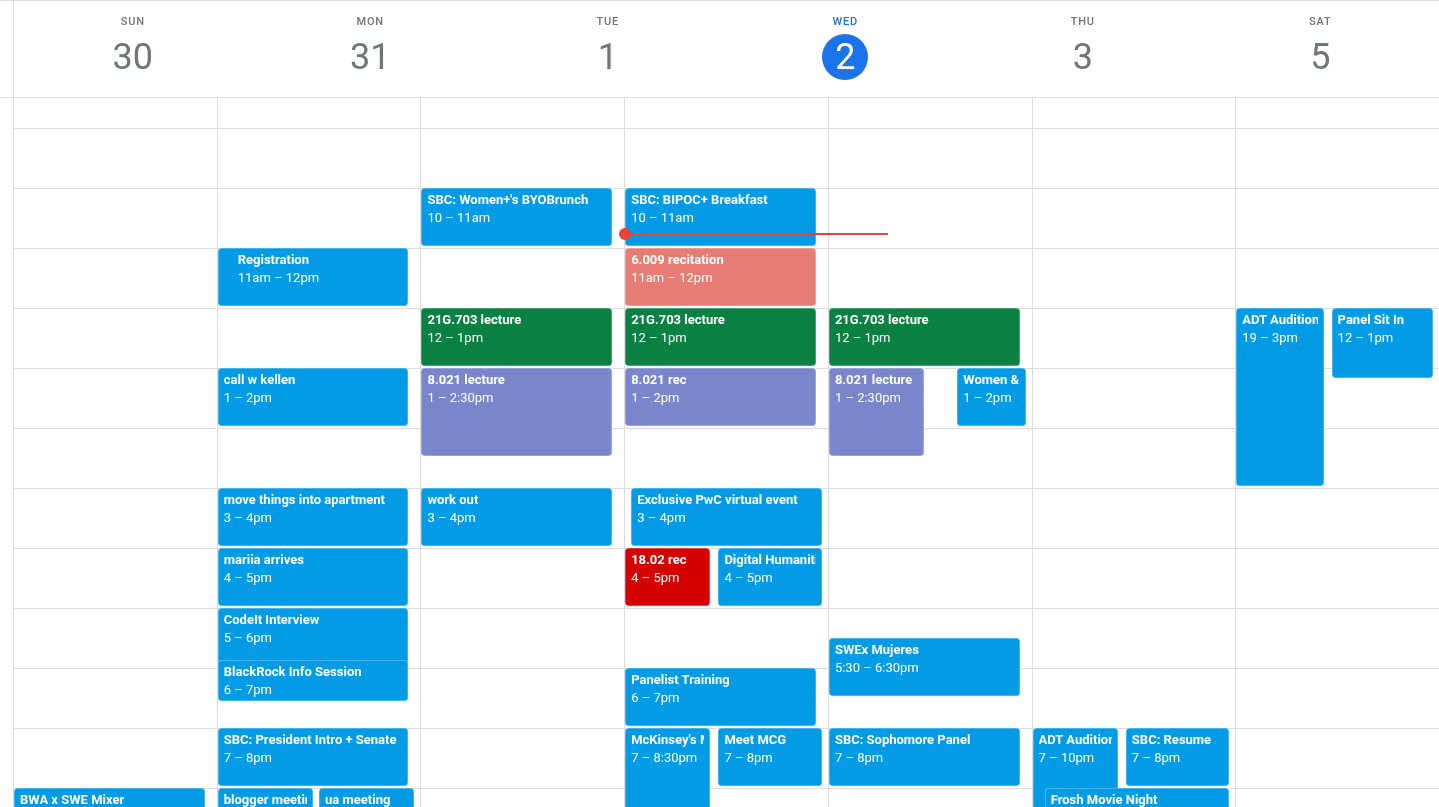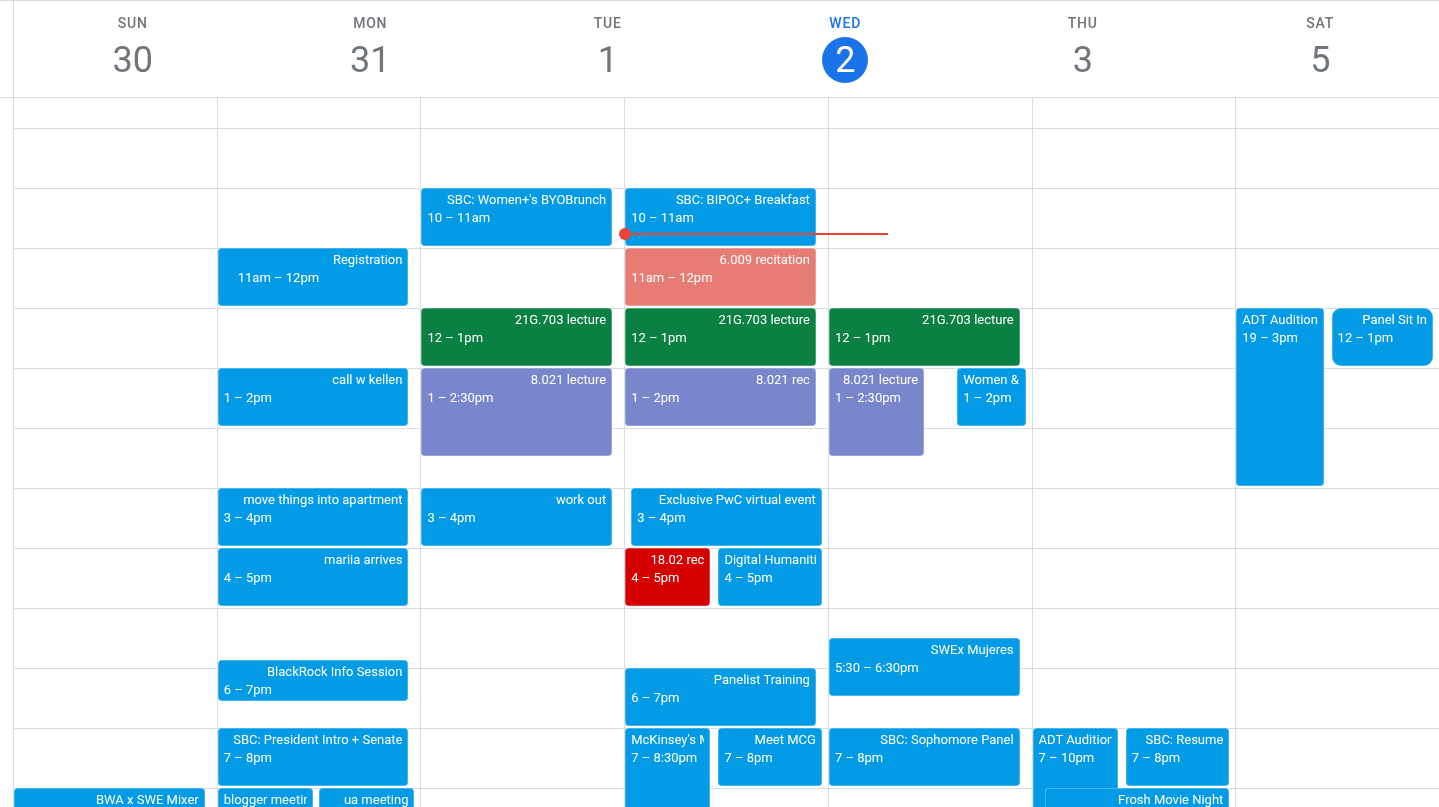--- a/index.html
+++ b/index.html
@@ -30,21 +30,21 @@
     width: 14px;
     flex: 0 0 14px;
     border-right: 1px solid #dadce0;
   }
   .day-header {
     flex: 1;
     text-align: center;
     padding-top: 14px;
   }
   .day-abbr {
-    font-size: 14px;
+    font-size: 11px;
     font-weight: 500;
     letter-spacing: 0.8px;
     color: #70757a;
   }
   .day-num {
     font-size: 36px;
     color: #70757a;
     margin-top: 6px;
     display: inline-block;
     width: 46px;
@@ -88,21 +88,21 @@
     right: 12px;
     border-radius: 4px;
     padding: 3px 6px 0 6px;
     overflow: hidden;
     color: #fff;
     font-size: 13px;
     line-height: 18px;
     cursor: pointer;
     box-shadow: 0 0 0 0.5px rgba(255,255,255,0.5) inset;
   }
-  .event .title { font-weight: 400; white-space: nowrap; overflow: hidden; text-align: right; }
+  .event .title { font-weight: 700; white-space: nowrap; overflow: hidden; }
   .event .time { font-weight: 400; white-space: nowrap; }
   .now-line {
     position: absolute;
     left: 0;
     right: 0;
     height: 0;
     border-top: 2px solid #ea4335;
     z-index: 50;
   }
   .now-dot {
@@ -169,20 +169,24 @@
           <div class="time">1 – 2pm</div>
         </div>
         <div class="event" style="top: 390px; height: 58px; background: rgb(3, 155, 229);">
           <div class="title">move things into apartment</div>
           <div class="time">3 – 4pm</div>
         </div>
         <div class="event" style="top: 450px; height: 58px; background: rgb(3, 155, 229);">
           <div class="title">mariia arrives</div>
           <div class="time">4 – 5pm</div>
         </div>
+        <div class="event" style="top: 510px; height: 58px; background: rgb(3, 155, 229);">
+          <div class="title">CodeIt Interview</div>
+          <div class="time">5 – 6pm</div>
+        </div>
         <div class="event" style="top: 562px; height: 41px; background: rgb(3, 155, 229);">
           <div class="title">BlackRock Info Session</div>
           <div class="time">6 – 7pm</div>
         </div>
         <div class="event" style="top: 630px; height: 58px; background: rgb(3, 155, 229);">
           <div class="title">SBC: President Intro + Senate</div>
           <div class="time">7 – 8pm</div>
         </div>
         <div class="event" style="top: 690px; height: 58px; background: rgb(3, 155, 229); left: calc(0%); right: calc(50% + 6px);">
           <div class="title">blogger meeting</div>
@@ -347,19 +351,19 @@
         <div class="hour-line" style="top: 390px;"></div>
         <div class="hour-line" style="top: 450px;"></div>
         <div class="hour-line" style="top: 510px;"></div>
         <div class="hour-line" style="top: 570px;"></div>
         <div class="hour-line" style="top: 630px;"></div>
         <div class="hour-line" style="top: 690px;"></div>
         <div class="event" style="top: 210px; height: 178px; background: rgb(3, 155, 229); left: calc(0%); right: calc(54% + 6px);">
           <div class="title">ADT Auditions</div>
           <div class="time">19 – 3pm</div>
         </div>
-        <div class="event" style="top: 210px; height: 58px; background: rgb(3, 155, 229); left: calc(47%); right: calc(0% + 6px); border-radius: 9px;">
+        <div class="event" style="top: 210px; height: 70px; background: rgb(3, 155, 229); left: calc(47%); right: calc(0% + 6px);">
           <div class="title">Panel Sit In</div>
           <div class="time">12 – 1pm</div>
         </div>
       </div>
     </div>
 </div>
 
 </body></html>

